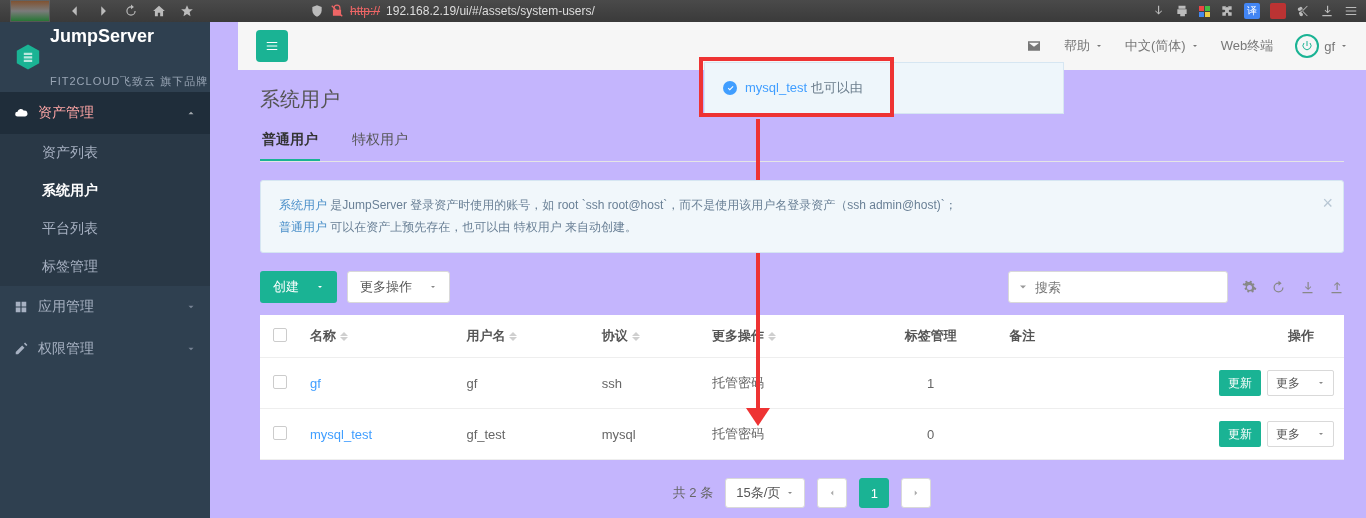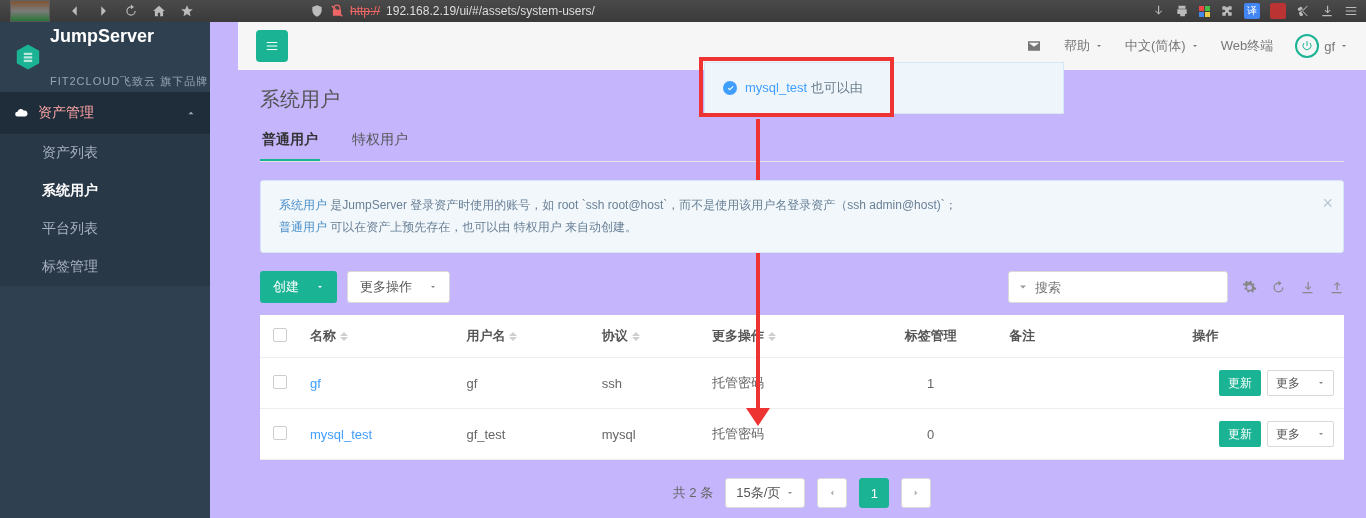--- a/index.html
+++ b/index.html
@@ -80,21 +80,21 @@
 .search-box svg { width: 12px; height: 12px; fill: #999; }
 .search-box input { border: none; outline: none; font-size: 13px; flex: 1; }
 .tool-icons { display: flex; gap: 14px; margin-left: 14px; }
 .tool-icons svg { width: 15px; height: 15px; fill: #888; cursor: pointer; }
 
 
 .tbl { width: 100%; border-collapse: collapse; background: #fff; }
 .tbl th, .tbl td { padding: 12px 10px; border-bottom: 1px solid #eee; text-align: left; font-size: 13px; color: #666; }
 .tbl th { color: #555; font-weight: 600; }
 .tbl td.center, .tbl th.center { text-align: center; }
-.tbl td.right, .tbl th.right { text-align: center; }
+.tbl td.right, .tbl th.right { text-align: right; }
 .tbl a.link { color: #409eff; text-decoration: none; }
 .chk { width: 14px; height: 14px; border: 1px solid #ccc; border-radius: 2px; display: inline-block; background: #fff; }
 .sort { display: inline-flex; flex-direction: column; margin-left: 4px; vertical-align: middle; opacity: .4; }
 .sort .t { width: 0; height: 0; border-left: 4px solid transparent; border-right: 4px solid transparent; border-bottom: 4px solid #888; margin-bottom: 1px; }
 .sort .b { width: 0; height: 0; border-left: 4px solid transparent; border-right: 4px solid transparent; border-top: 4px solid #888; }
 .ops { display: flex; gap: 6px; justify-content: flex-end; }
 .btn-update { background: #1ab394; color: #fff; }
 .btn-more { background: #fff; border: 1px solid #d9d9d9; color: #555; }
 
 
@@ -193,20 +193,44 @@
         <svg class="chev" width="10" height="10" fill="#fff" viewBox="0 0 24 24">
             <path d="M6 15l6-6 6 6z"></path>
           </svg>
       </li>
     </ul>
     <ul class="subnav">
       <li>资产列表</li>
       <li class="active">系统用户</li>
       <li>平台列表</li>
       <li>标签管理</li>
+    </ul>
+    <ul class="nav">
+      <li>
+        <span class="lbl">
+            <svg width="14" height="14" fill="#a7b1c2" viewBox="0 0 24 24">
+              <path d="M3 3h8v8H3zm10 0h8v8h-8zM3 13h8v8H3zm10 0h8v8h-8z"></path>
+            </svg>
+            <span>应用管理</span>
+          </span>
+        <svg class="chev" width="10" height="10" fill="#a7b1c2" viewBox="0 0 24 24">
+            <path d="M6 9l6 6 6-6z"></path>
+          </svg>
+      </li>
+      <li>
+        <span class="lbl">
+            <svg width="14" height="14" fill="#a7b1c2" viewBox="0 0 24 24">
+              <path d="M3 17l11-11 4 4L7 21H3zm14-14l2-2 4 4-2 2z"></path>
+            </svg>
+            <span>权限管理</span>
+          </span>
+        <svg class="chev" width="10" height="10" fill="#a7b1c2" viewBox="0 0 24 24">
+            <path d="M6 9l6 6 6-6z"></path>
+          </svg>
+      </li>
     </ul>
   </aside>
 
   <main class="main">
 
     <div class="topbar">
       <div class="hamburger">
         <svg width="14" height="14" viewBox="0 0 24 24">
             <path d="M3 5h18v2H3zm0 6h18v2H3zm0 6h18v2H3z"></path>
           </svg>

